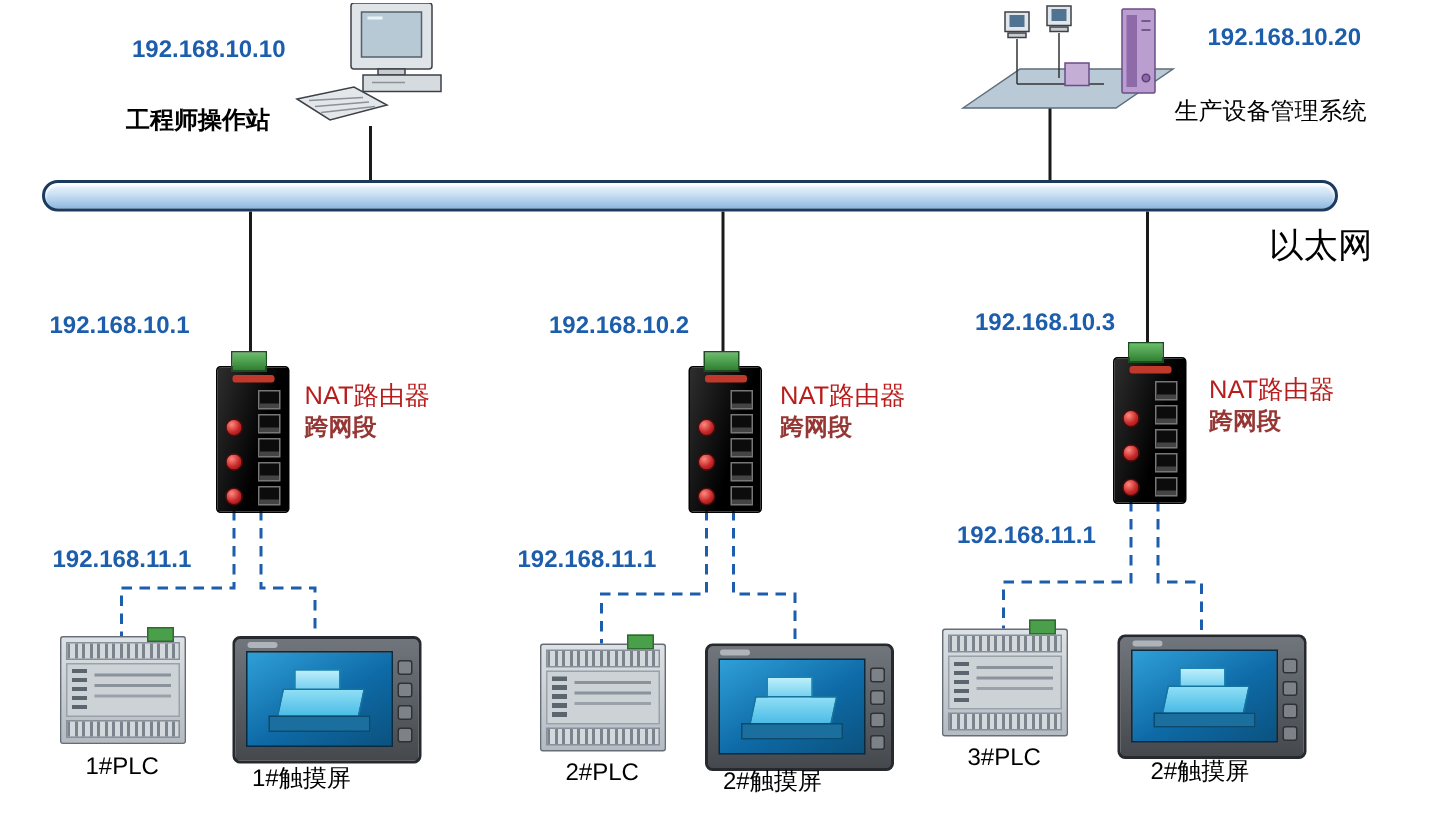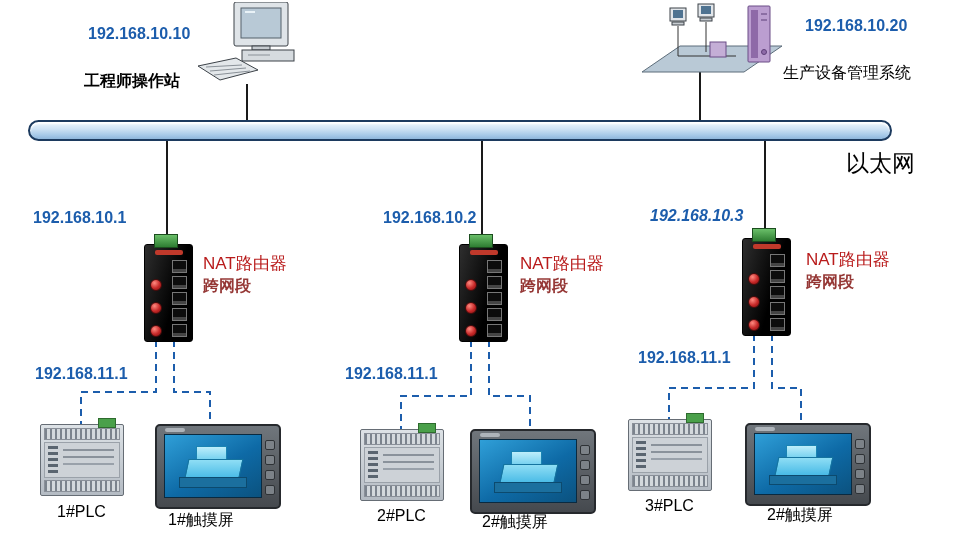--- a/index.html
+++ b/index.html
@@ -117,21 +117,21 @@
       <rect x="64" y="18" width="12" height="3" fill="#c7ccd1" stroke="#3c4248"></rect>
       <rect x="74" y="42" width="16" height="15" fill="#c4aed6" stroke="#6b4d86"></rect>
       <rect x="112" y="6" width="22" height="56" rx="1" fill="#bb9ed0" stroke="#6b4d86"></rect>
       <rect x="115" y="10" width="7" height="48" fill="#8e6aa8"></rect>
       <line x1="125" y1="14" x2="131" y2="14" stroke="#5d3f78"></line>
       <line x1="125" y1="20" x2="131" y2="20" stroke="#5d3f78"></line>
       <circle cx="128" cy="52" r="2.5" fill="#8e6aa8" stroke="#5d3f78"></circle>
     </svg>
   </div>
   <div class="txt ip" style="left:805px;top:16px;">192.168.10.20</div>
-  <div class="txt plain" style="left:783px;top:65px;font-family:Liberation Mono, monospace;">生产设备管理系统</div>
+  <div class="txt plain" style="left:783px;top:65px;">生产设备管理系统</div>
 
   <div class="txt ip" style="left:33px;top:208px;">192.168.10.1</div>
   <div class="router" style="left:144px;top:244px;">
     <div class="r-green"></div>
     <div class="r-brand"></div>
     <div class="r-ports">
       <i class="r-port"></i>
       <i class="r-port"></i>
       <i class="r-port"></i>
       <i class="r-port"></i>
@@ -165,21 +165,21 @@
     <div class="h-btns">
       <i class="h-btn"></i>
       <i class="h-btn"></i>
       <i class="h-btn"></i>
       <i class="h-btn"></i>
     </div>
   </div>
   <div class="txt plain" style="left:57px;top:502px;">1#PLC</div>
   <div class="txt plain" style="left:168px;top:510px;">1#触摸屏</div>
 
-  <div class="txt ip" style="left:383px;top:208px;">192.168.10.2</div>
+  <div class="txt ip" style="left:366px;top:208px;">192.168.10.2</div>
   <div class="router" style="left:459px;top:244px;">
     <div class="r-green"></div>
     <div class="r-brand"></div>
     <div class="r-ports">
       <i class="r-port"></i>
       <i class="r-port"></i>
       <i class="r-port"></i>
       <i class="r-port"></i>
       <i class="r-port"></i>
     </div>
@@ -211,21 +211,21 @@
     <div class="h-btns">
       <i class="h-btn"></i>
       <i class="h-btn"></i>
       <i class="h-btn"></i>
       <i class="h-btn"></i>
     </div>
   </div>
   <div class="txt plain" style="left:377px;top:506px;">2#PLC</div>
   <div class="txt plain" style="left:482px;top:512px;">2#触摸屏</div>
 
-  <div class="txt ip" style="left:650px;top:206px;font-style:italic;">192.168.10.3</div>
+  <div class="txt ip" style="left:650px;top:206px;">192.168.10.3</div>
   <div class="router" style="left:742px;top:238px;">
     <div class="r-green"></div>
     <div class="r-brand"></div>
     <div class="r-ports">
       <i class="r-port"></i>
       <i class="r-port"></i>
       <i class="r-port"></i>
       <i class="r-port"></i>
       <i class="r-port"></i>
     </div>

